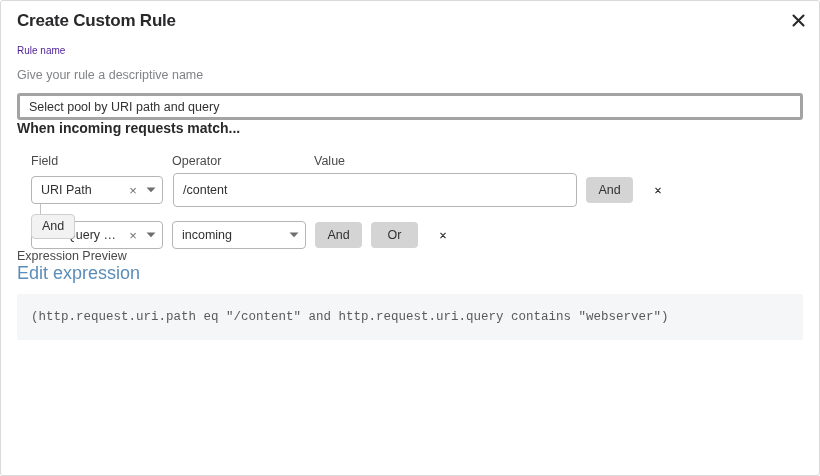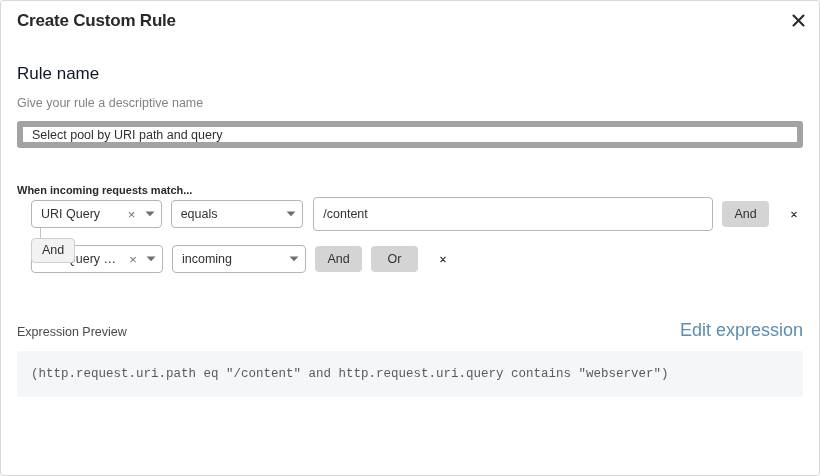--- a/index.html
+++ b/index.html
@@ -33,48 +33,47 @@
   .modal-title {
     margin: 0;
     padding-top: 10px;
     font-size: 17px;
     font-weight: bold;
     letter-spacing: -0.2px;
     color: #29292b;
   }
 
   .section-label {
-    font-size: 17px;
-    color: #0f172a;
-    margin-top: 33px;
+    font-size: 10px;
+    color: #4c1d95;
+    margin-top: 14px;
   }
   .section-help {
     font-size: 12.5px;
     color: #808387;
     margin-top: 12px;
   }
 
   .rule-name-input {
     display: block;
     width: 100%;
     height: 27px;
     margin-top: 11px;
     padding: 0 9px;
     font-family: "Liberation Sans", sans-serif;
     font-size: 12.5px;
     color: #313131;
     background: #fff;
-    border: 6px solid #a3a3a3;
+    border: 3px solid #a3a3a3;
     border-radius: 3px;
     outline: none;
   }
 
   .match-heading {
-    margin-top: 36px;
-    font-size: 11px;
+    font-size: 14px;
     font-weight: bold;
     color: #29292b;
   }
 
   .col-headers {
     position: relative;
     height: 18px;
     margin-top: 18px;
     font-size: 12.5px;
     color: #4a4a4a;
@@ -192,21 +191,21 @@
     background: #f2f2f2;
     border: 1px solid #cfcfcf;
     border-radius: 4px;
     cursor: pointer;
   }
 
   .expr-header {
     display: flex;
     align-items: baseline;
     justify-content: space-between;
-    margin-top: 47px;
+    flex-direction: column;
   }
   .expr-title { font-size: 12.5px; color: #4a4a4a; }
   .expr-link {
     font-size: 18px;
     color: #5b8db8;
     text-decoration: none;
     cursor: pointer;
   }
 
   .expr-code {
@@ -234,45 +233,42 @@
 
   <h1 class="modal-title">Create Custom Rule</h1>
 
   <div class="section-label">Rule name</div>
   <div class="section-help">Give your rule a descriptive name</div>
 
   <input class="rule-name-input" type="text" value="Select pool by URI path and query" style="">
 
   <div class="match-heading">When incoming requests match...</div>
 
+  <div class="col-headers">
+    <span class="ch-field">Field</span>
+    <span class="ch-operator">Operator</span>
+    <span class="ch-value">Value</span>
+  </div>
 
   <div class="rows">
 
     <div class="connector"></div>
 
     <div class="cond-row row-1">
 
       <div class="select-box select-field">
-        <span class="select-text">URI Query</span>
+        <span class="select-text">URI Path</span>
         <span class="clear-x">×</span>
         <span class="caret">
           <svg width="10" height="6" viewBox="0 0 10 6" aria-hidden="true">
             <path d="M0.5 0.5 L5 5.2 L9.5 0.5 Z" fill="#6e6e6e"></path>
           </svg>
         </span>
       </div>
 
-      <div class="select-box select-operator">
-        <span class="select-text">equals</span>
-        <span class="caret">
-          <svg width="10" height="6" viewBox="0 0 10 6" aria-hidden="true">
-            <path d="M0.5 0.5 L5 5.2 L9.5 0.5 Z" fill="#6e6e6e"></path>
-          </svg>
-        </span>
-      </div>
 
       <input class="value-input value-row-1" type="text" value="/content" style="">
 
       <button class="logic-btn">And</button>
 
       <button class="remove-btn" aria-label="Remove">
         <svg width="13" height="13" viewBox="0 0 13 13" aria-hidden="true">
           <path d="M1.6 1.6 L11.4 11.4 M11.4 1.6 L1.6 11.4" stroke="#29292b" stroke-width="2.3" stroke-linecap="round"></path>
         </svg>
       </button>

